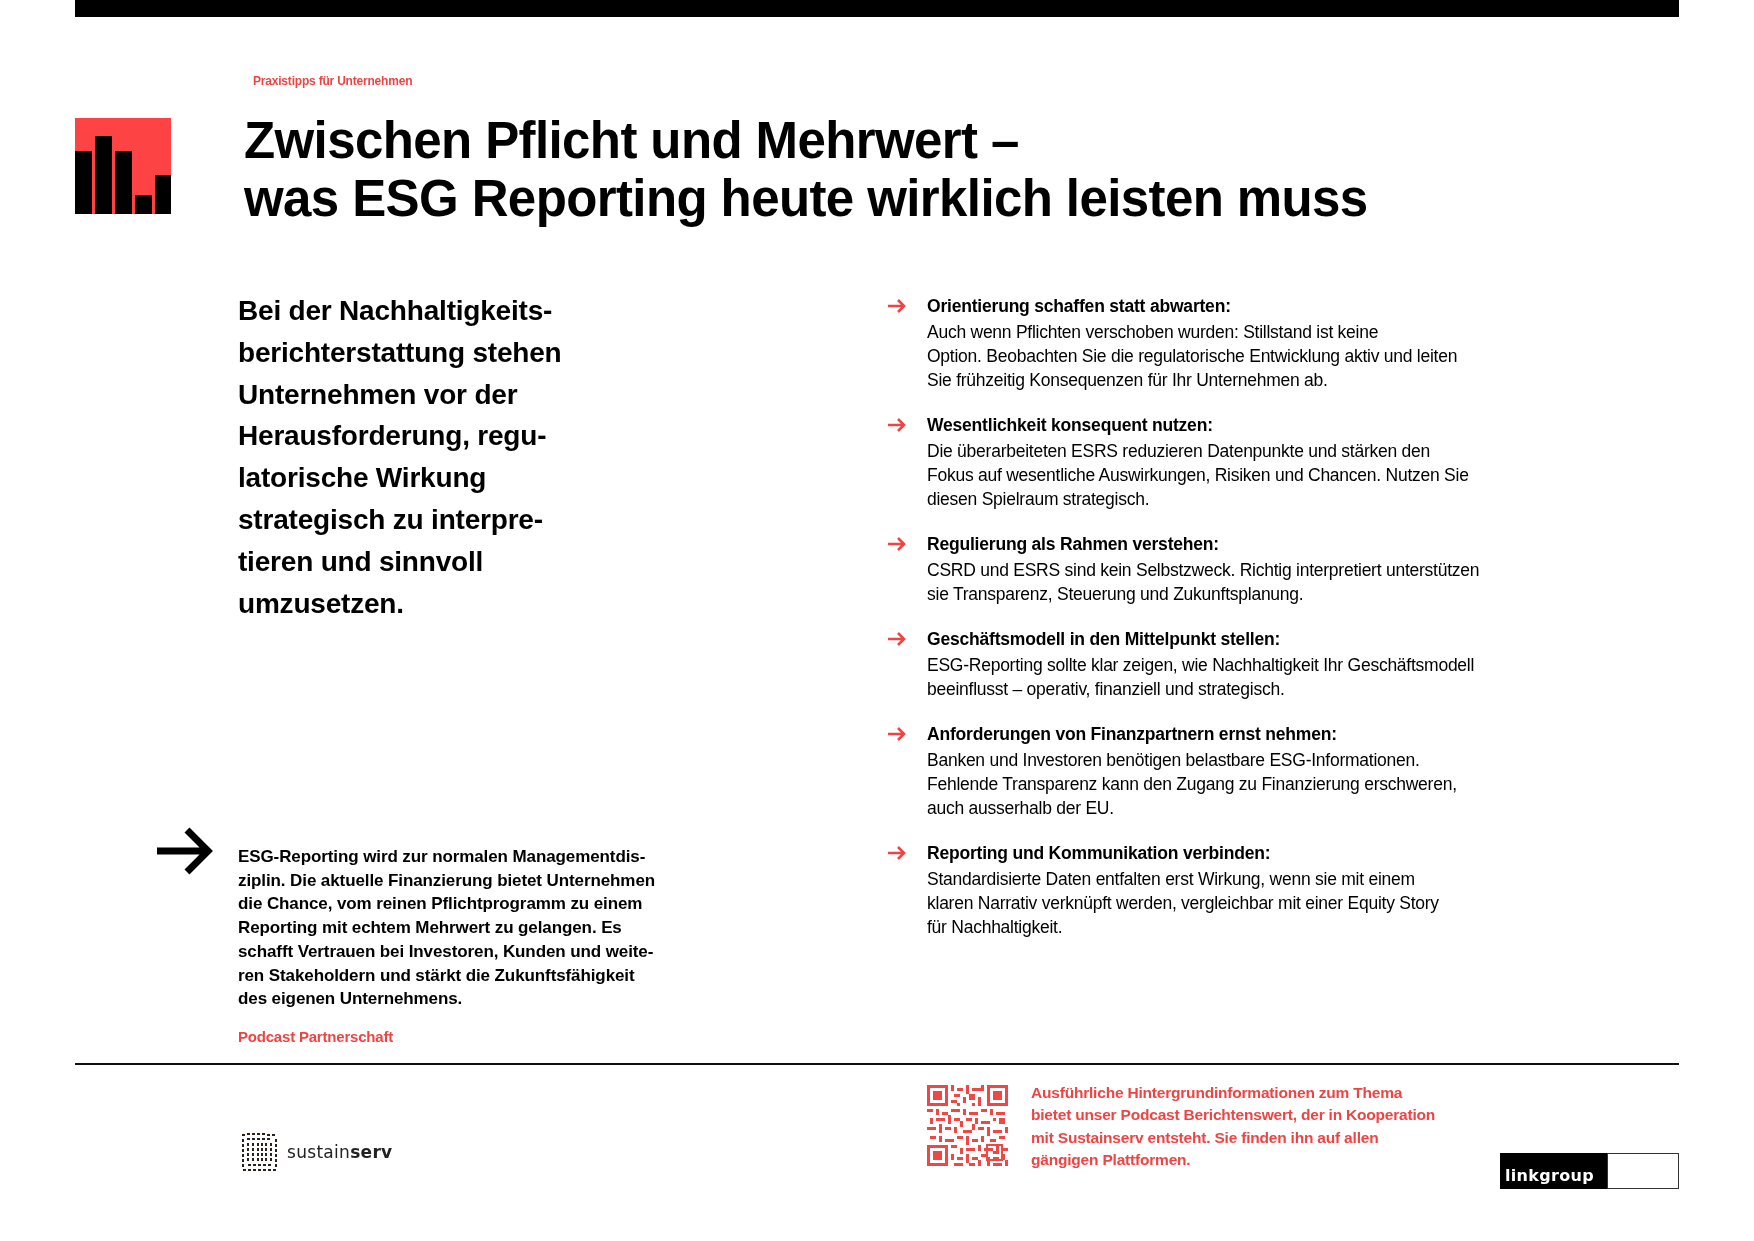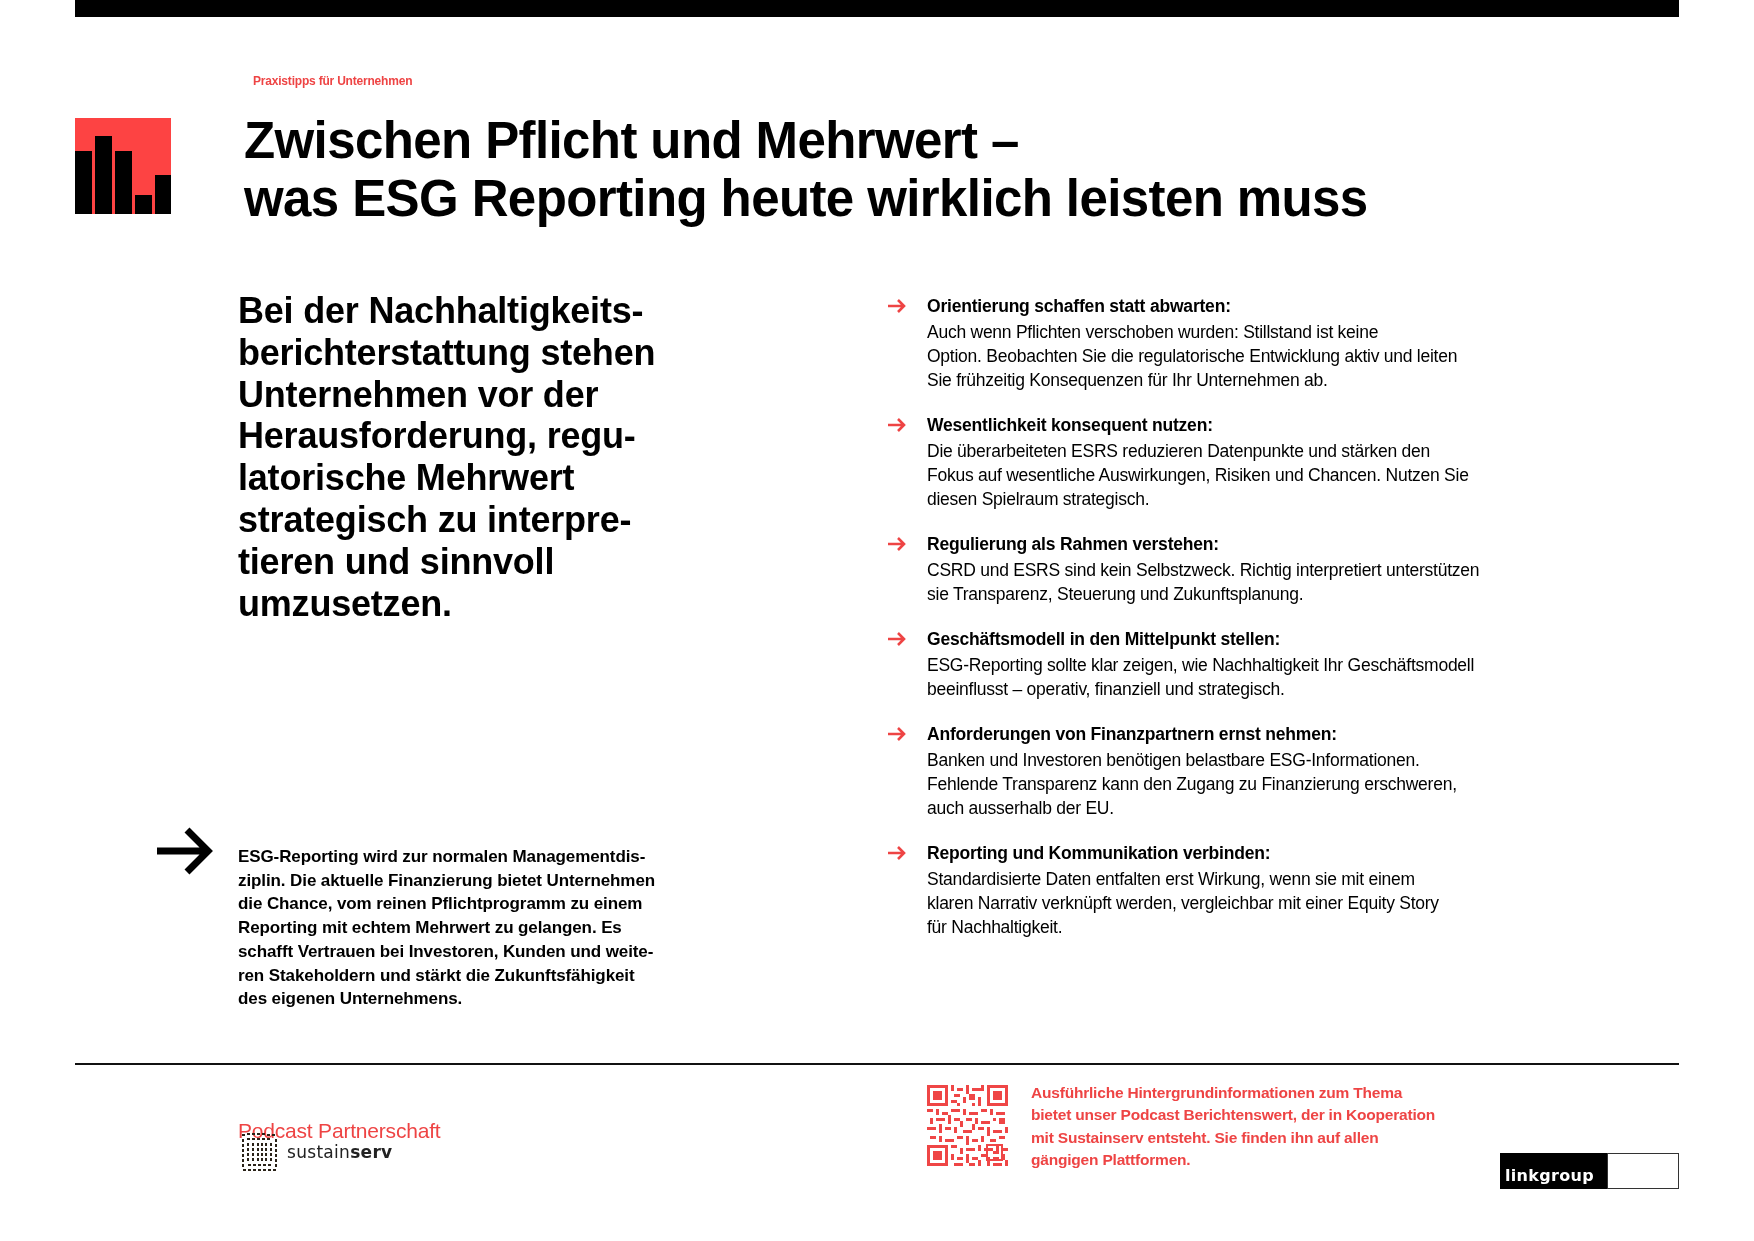--- a/index.html
+++ b/index.html
@@ -5,33 +5,33 @@
   html, body { margin: 0; padding: 0; background: #ffffff; }
   body { width: 1754px; height: 1241px; position: relative; overflow: hidden;
          font-family: "Liberation Sans", sans-serif; color: #000; }
   .abs { position: absolute; }
   .top-bar { left: 75px; top: 0; width: 1604px; height: 17px; background: #000; }
   .kicker { left: 238px; top: 74px; font-size: 12px; font-weight: bold; color: #ee4444; letter-spacing: -0.2px; margin-left: 15px; }
   .logo { left: 75px; top: 118px; width: 96px; height: 96px; background: #fd4343; overflow: hidden; }
   .logo .bar { position: absolute; bottom: 0; background: #000; }
   .title { left: 236px; top: 104px; font-size: 51px; font-weight: bold; line-height: 58px; letter-spacing: -0.6px; margin: 8px; }
   .title span { display: block; white-space: nowrap; }
-  .lead { left: 238px; top: 290px; width: 470px; font-size: 36px; font-weight: bold; line-height: 41.8px; letter-spacing: -0.2px; margin: 0; }
+  .lead { left: 238px; top: 290px; width: 470px; font-size: 28px; font-weight: bold; line-height: 41.8px; letter-spacing: -0.2px; margin: 0; }
   .lead span { display: block; white-space: nowrap; }
   .tips { left: 880px; top: 296px; width: 700px; }
   .tip { position: absolute; left: 0; width: 700px; }
   .tip .arrow { position: absolute; left: 7px; top: 2px; width: 20px; height: 16px; }
   .tip .heading { position: absolute; left: 47px; top: 0; font-size: 17.5px; font-weight: bold; white-space: nowrap; letter-spacing: -0.2px; }
   .tip .body { position: absolute; left: 47px; top: 24px; font-size: 17.5px; line-height: 24px; letter-spacing: -0.25px; }
   .tip .body span { display: block; white-space: nowrap; }
   .callout-arrow { left: 155px; top: 826px; width: 60px; height: 50px; }
   .callout { left: 238px; top: 845px; font-size: 17px; font-weight: bold; line-height: 23.7px; letter-spacing: -0.1px; }
   .callout span { display: block; white-space: nowrap; }
   .footer-rule { left: 75px; top: 1063px; width: 1604px; height: 2px; background: #111; }
-  .footer-kicker { left: 238px; top: 1119px; font-size: 21px; font-weight: normal; color: #ee4444; letter-spacing: -0.2px; }
+  .footer-kicker { left: 238px; top: 1028px; font-size: 15px; font-weight: bold; color: #ee4444; letter-spacing: -0.2px; }
   .sustain-logo { left: 240px; top: 1131px; height: 42px; display: flex; align-items: center; }
   .sustain-logo .grid { width: 40px; height: 40px; }
   .sustain-logo .wordmark { margin-left: 7px; font-family: "DejaVu Sans", sans-serif; font-size: 17px; color: #222; letter-spacing: 0.3px; }
   .sustain-logo .wordmark b { font-weight: bold; }
   .qr { left: 927px; top: 1085px; width: 81px; height: 81px; }
   .footer-text { left: 1031px; top: 1082px; font-size: 15.5px; font-weight: bold; color: #ee4444; line-height: 22.3px; letter-spacing: -0.2px; }
   .footer-text span { display: block; white-space: nowrap; }
   .linkgroup { left: 1500px; top: 1129px; width: 179px; height: 36px; display: flex; margin-top: 24px; }
   .linkgroup .black { width: 107px; height: 36px; background: #000; color: #fff; font-family: "DejaVu Sans", sans-serif; font-weight: bold; font-size: 16px; display: flex; align-items: flex-end; padding: 0 0 4px 5px; box-sizing: border-box; letter-spacing: 0.3px; }
   .linkgroup .white { width: 72px; height: 36px; border: 1px solid #333; box-sizing: border-box; background: #fff; }
@@ -54,21 +54,21 @@
 <h1 class="abs title">
   <span>Zwischen Pflicht und Mehrwert –</span>
   <span>was ESG Reporting heute wirklich leisten muss</span>
 </h1>
 
 <p class="abs lead">
   <span>Bei der Nachhaltigkeits-</span>
   <span>berichterstattung stehen</span>
   <span>Unternehmen vor der</span>
   <span>Herausforderung, regu-</span>
-  <span>latorische Mehrwert</span>
+  <span>latorische Wirkung</span>
   <span>strategisch zu interpre-</span>
   <span>tieren und sinnvoll</span>
   <span>umzusetzen.</span>
 </p>
 
 <div class="abs tips">
   <div class="tip" style="top:0px;">
     <svg class="arrow" viewBox="0 0 20 16">
         <path d="M1 8 H17 M11 2 L17 8 L11 14" stroke="#ee4444" stroke-width="2.6" fill="none"></path>
       </svg>

